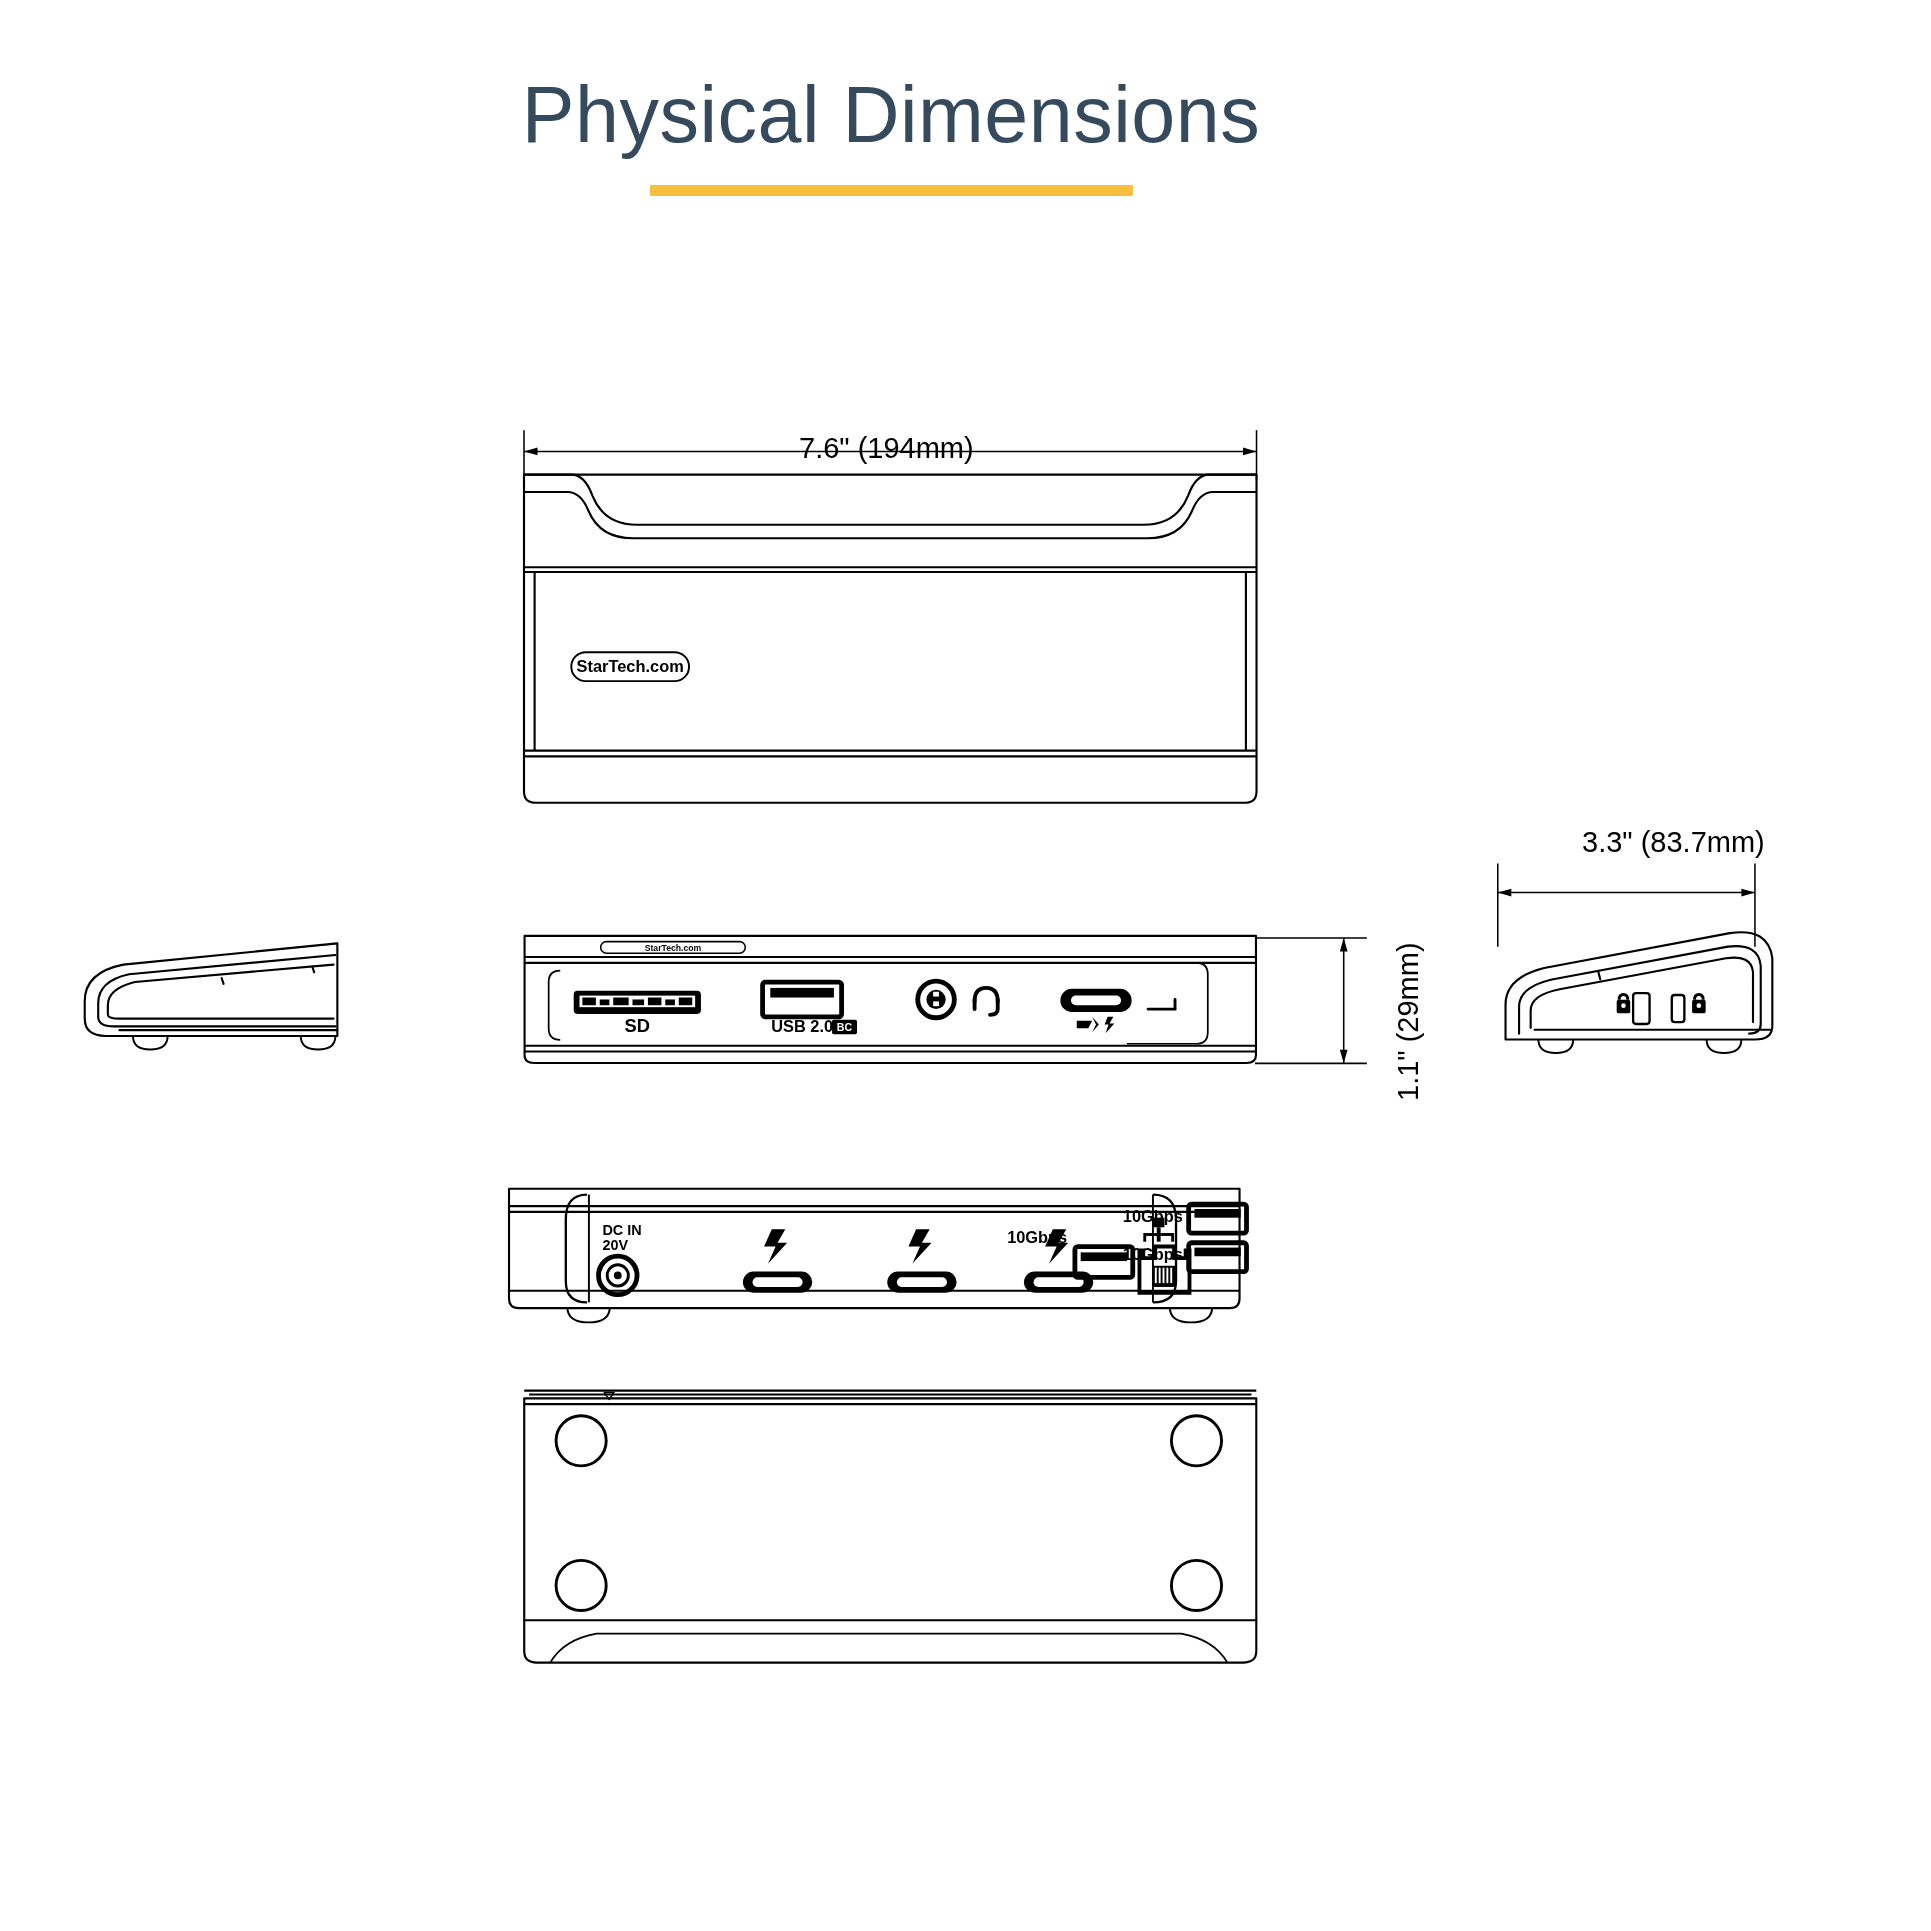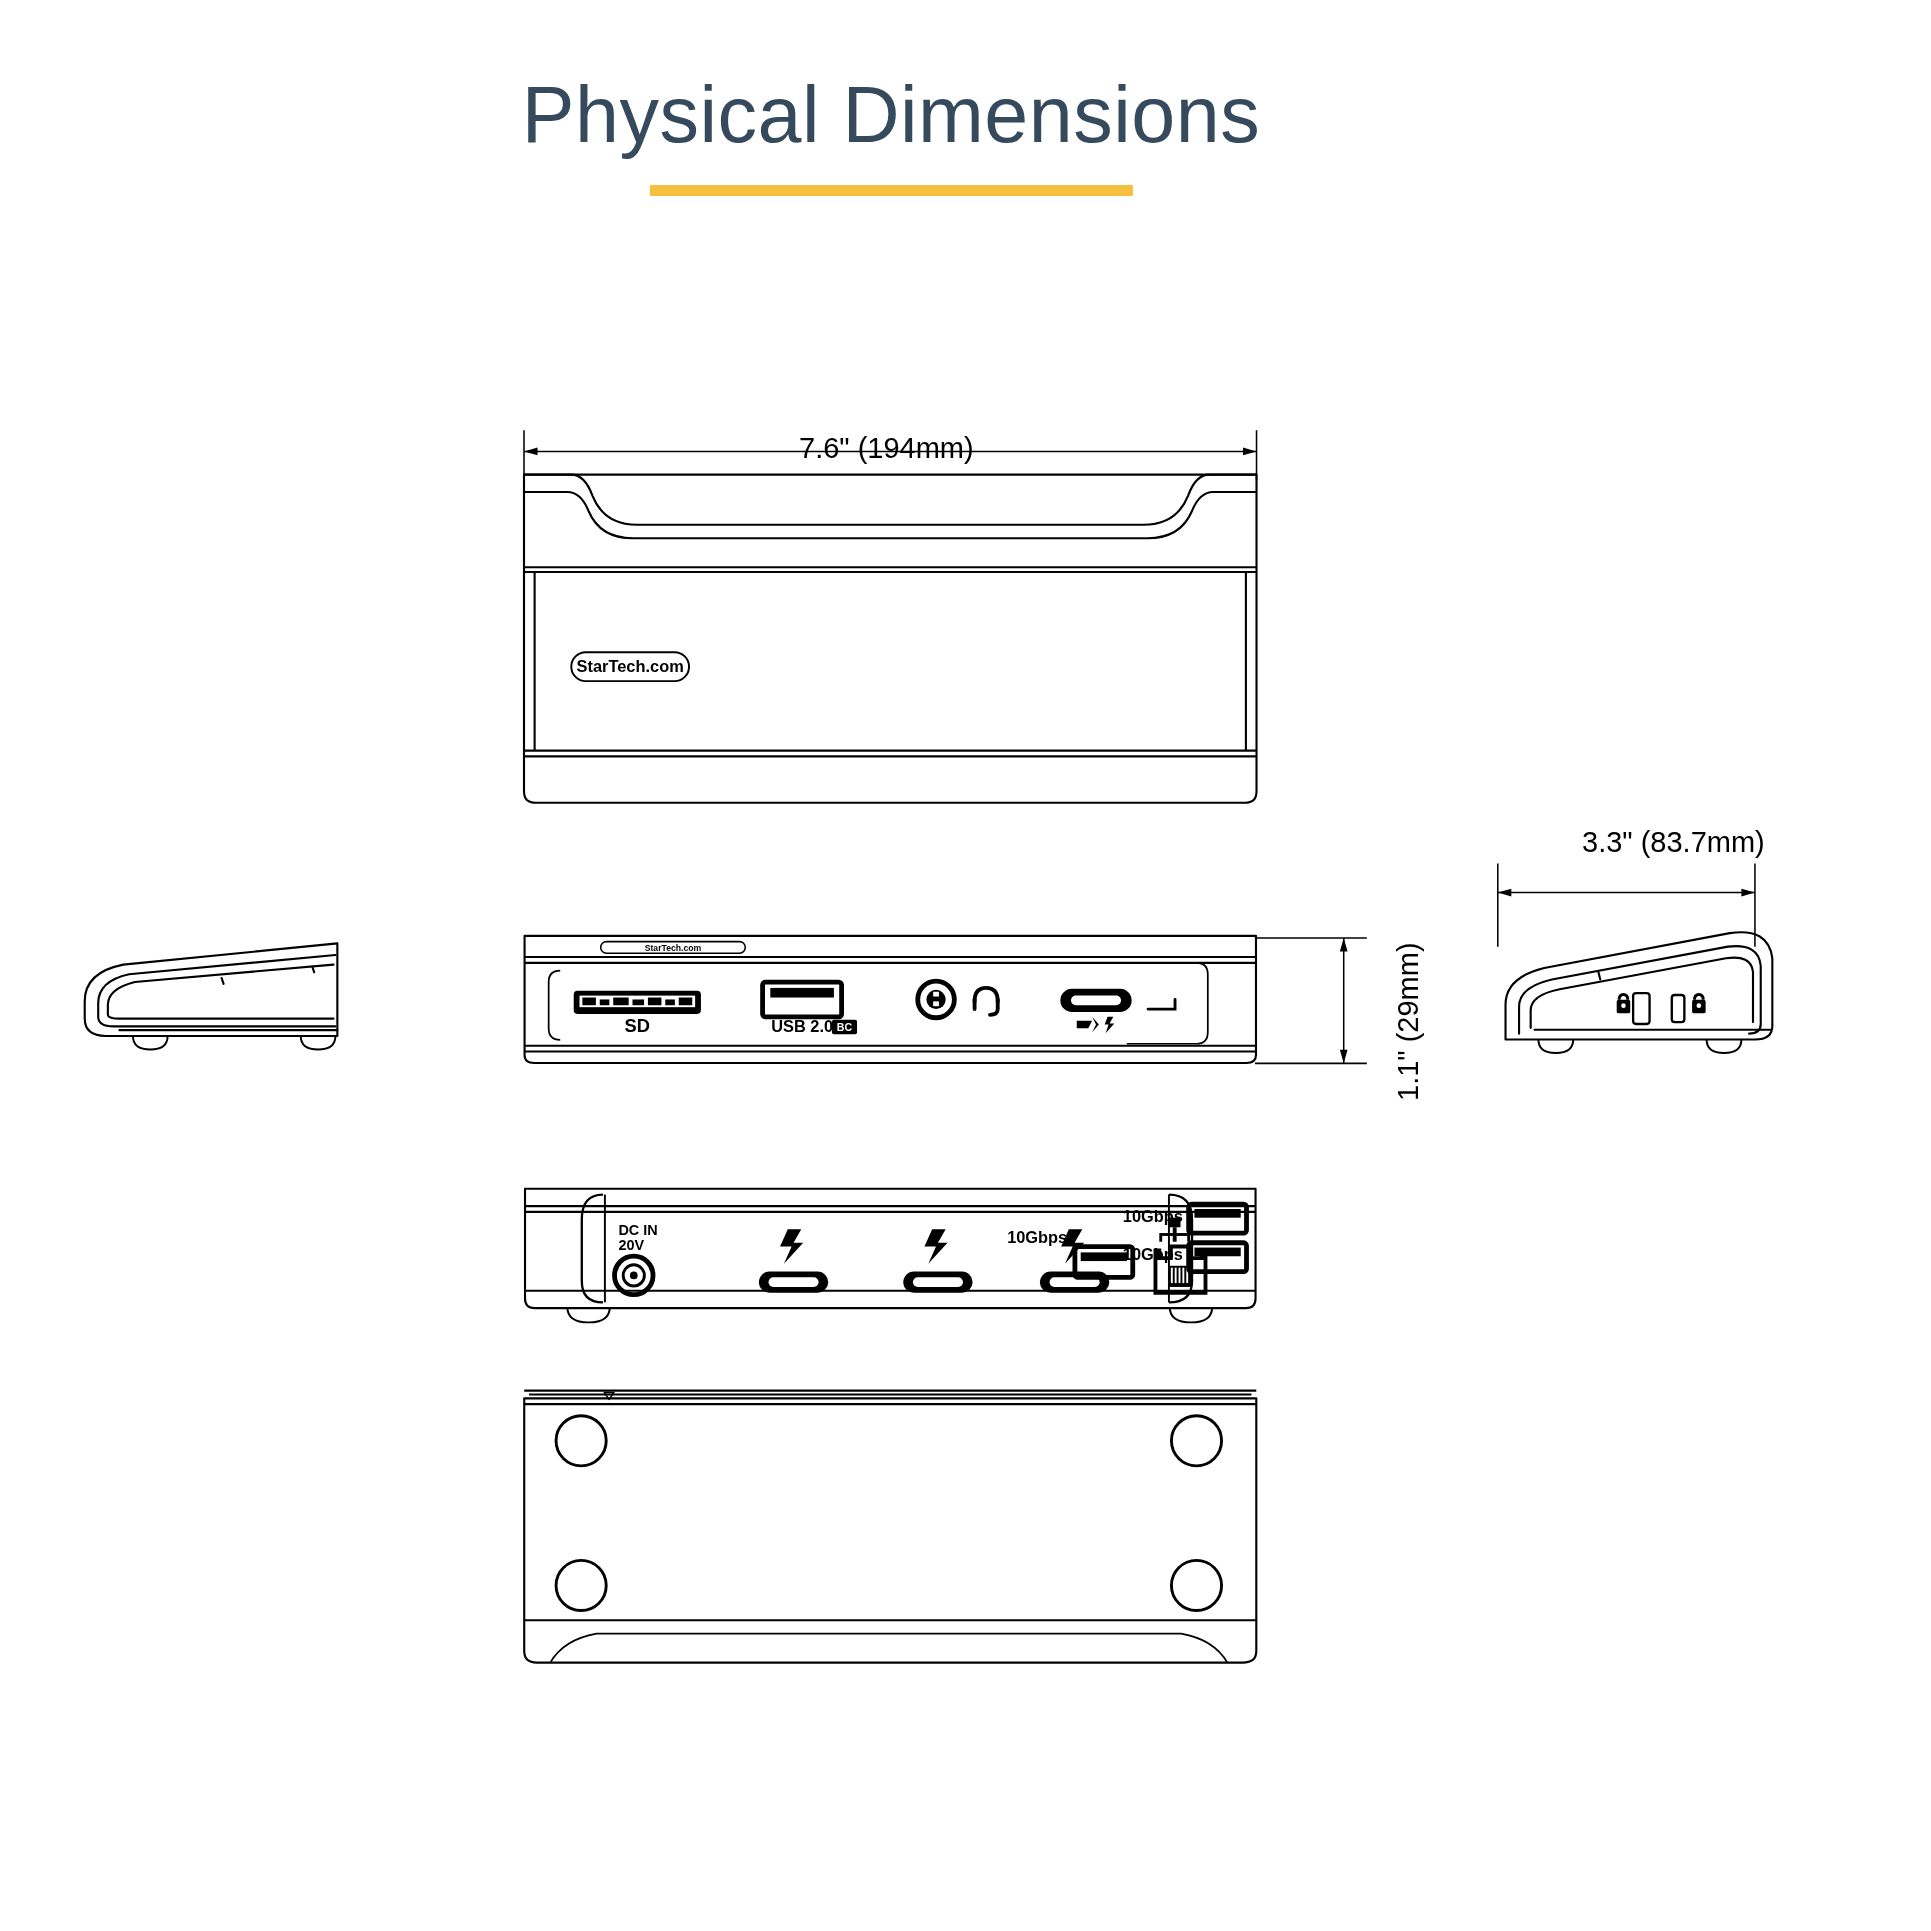--- a/index.html
+++ b/index.html
@@ -60,21 +60,21 @@
   .dim-label.vertical {
     transform: rotate(-90deg);
     transform-origin: left top;
   }
 
   
   #view-top        { left: 521px;  top: 463px; }
   #view-left-side  { left: 77px;   top: 922px; }
   #view-front      { left: 521px;  top: 932px; }
   #view-right-side { left: 1492px; top: 850px; }
-  #view-rear       { left: 521px;  top: 1183px; }
+  #view-rear       { left: 505px;  top: 1183px; }
   #view-bottom     { left: 521px;  top: 1381px; }
 
   #dim-width-label  { left: 799px;  top: 432px; }
   #dim-depth-label  { left: 1582px; top: 826px; }
   #dim-height-label { left: 1392px; top: 1101px; }
 
   .port-text {
     font-family: "Liberation Sans", sans-serif;
     font-weight: bold;
     fill: #000;

